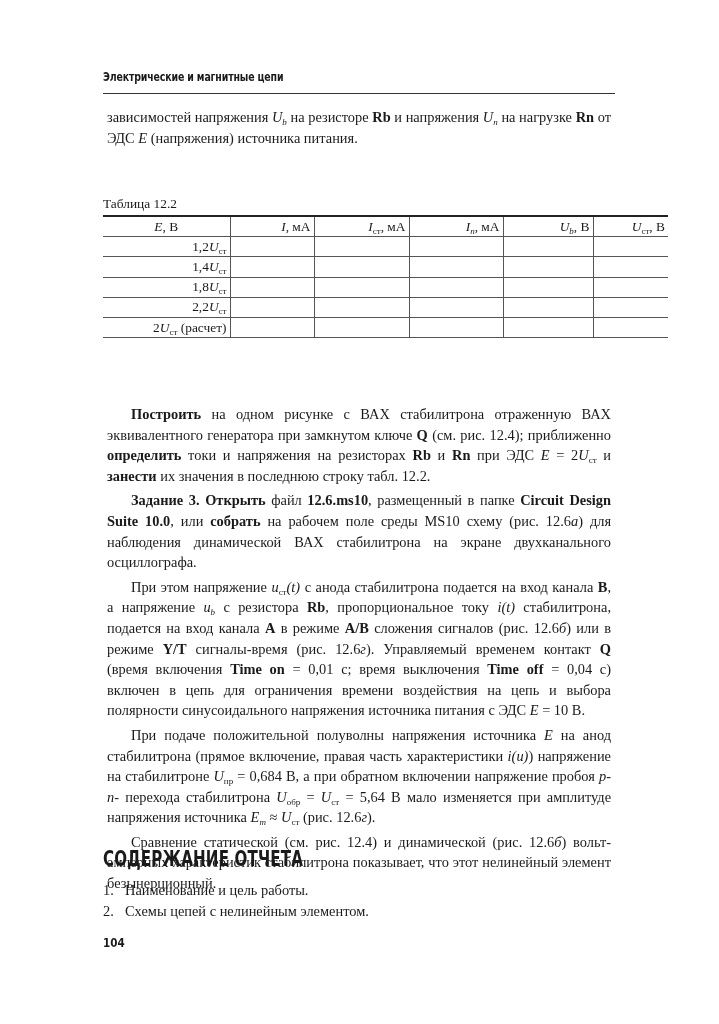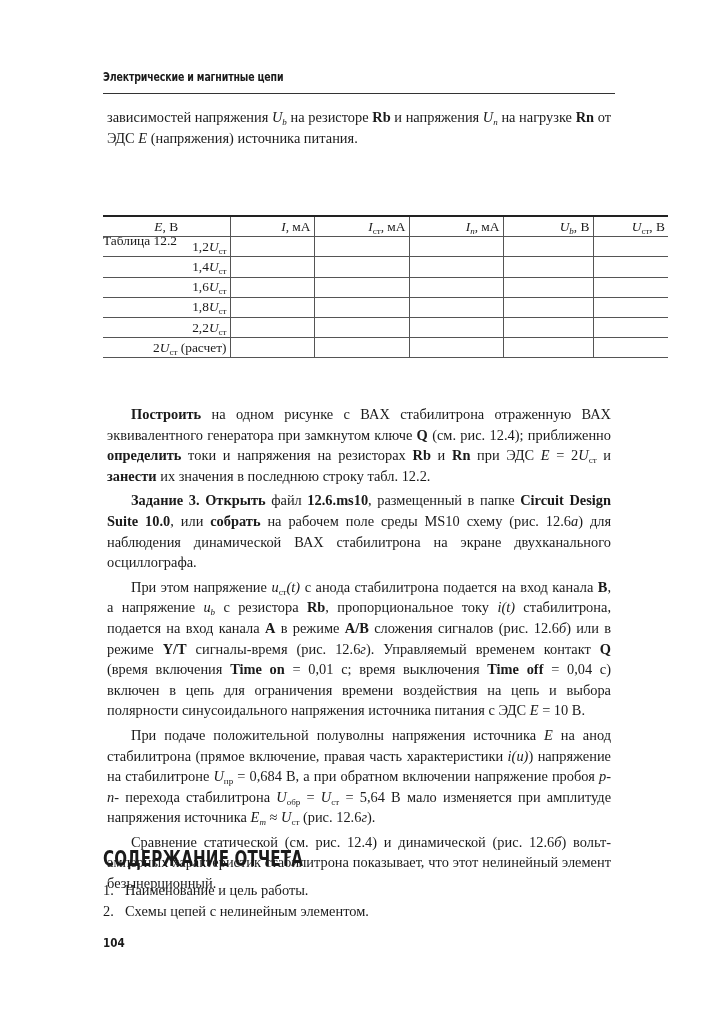--- a/index.html
+++ b/index.html
@@ -7,21 +7,21 @@
          font-family:"Liberation Serif", "DejaVu Serif", serif; }
   .running-head { position:absolute; left:103px; top:70px; font-family:"DejaVu Sans", "Liberation Sans", sans-serif;
          font-size:11.5px; font-weight:bold; letter-spacing:-0.2px; transform:scaleX(0.82); transform-origin:left; }
   .head-rule { position:absolute; left:103px; top:93px; width:512px; height:0; border-top:1px solid #333; }
   .text { position:absolute; left:103px; width:512px; font-size:14.4px; line-height:20.6px; text-align:justify; }
   .p { margin:4px; }
   .indent { text-indent:24px; }
   .i { font-style:italic; }
   .b { font-weight:bold; }
   sub { font-size:9px; vertical-align:-3px; line-height:0; }
-  .caption { position:absolute; left:103px; top:196px; font-size:13.4px;margin-top:37px; }
+  .caption { position:absolute; left:103px; top:196px; font-size:13.4px; }
   table.t { position:absolute; left:103px; top:215px; width:565px; border-collapse:collapse; font-size:13.4px; }
   table.t th, table.t td { height:19.2px; padding:0 3px; border-bottom:1px solid #555; border-left:1px solid #555;
          text-align:right; font-weight:normal; white-space:nowrap; }
   table.t th:first-child, table.t td:first-child { border-left:none; }
   table.t tr.hdr th { border-top:2px solid #222; }
   table.t th.c0 { text-align:center; }
   .col0 { width:127px; } .col1 { width:84px; } .col2 { width:95px; } .col3 { width:94px; } .col4 { width:90px; }
   .section-title { position:absolute; left:103px; top:847px; font-family:"DejaVu Sans", "Liberation Sans", sans-serif;
          font-size:21px; font-weight:bold; transform:scaleX(0.72); transform-origin:left; letter-spacing:0.2px; }
   .report-list { position:absolute; left:103px; top:880px; margin:0; padding:0; list-style:none; font-size:14.4px; line-height:20.6px; }
@@ -72,28 +72,20 @@
       </tr>
       <tr>
         <td><span>1,4</span><span class="i">U</span><sub>ст</sub><span></span></td>
         <td></td>
         <td></td>
         <td></td>
         <td></td>
         <td></td>
       </tr>
       <tr>
-        <td><span>1,6</span><span class="i">U</span><sub>ст</sub><span></span></td>
-        <td></td>
-        <td></td>
-        <td></td>
-        <td></td>
-        <td></td>
-      </tr>
-      <tr>
         <td><span>1,8</span><span class="i">U</span><sub>ст</sub><span></span></td>
         <td></td>
         <td></td>
         <td></td>
         <td></td>
         <td></td>
       </tr>
       <tr>
         <td><span>2,2</span><span class="i">U</span><sub>ст</sub><span></span></td>
         <td></td>

